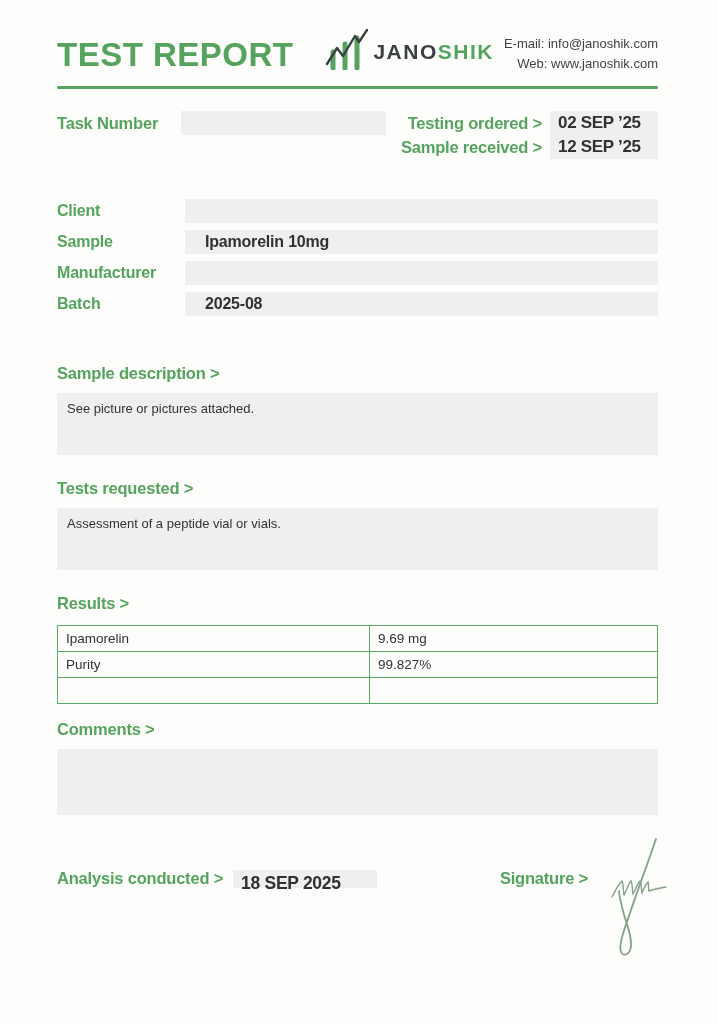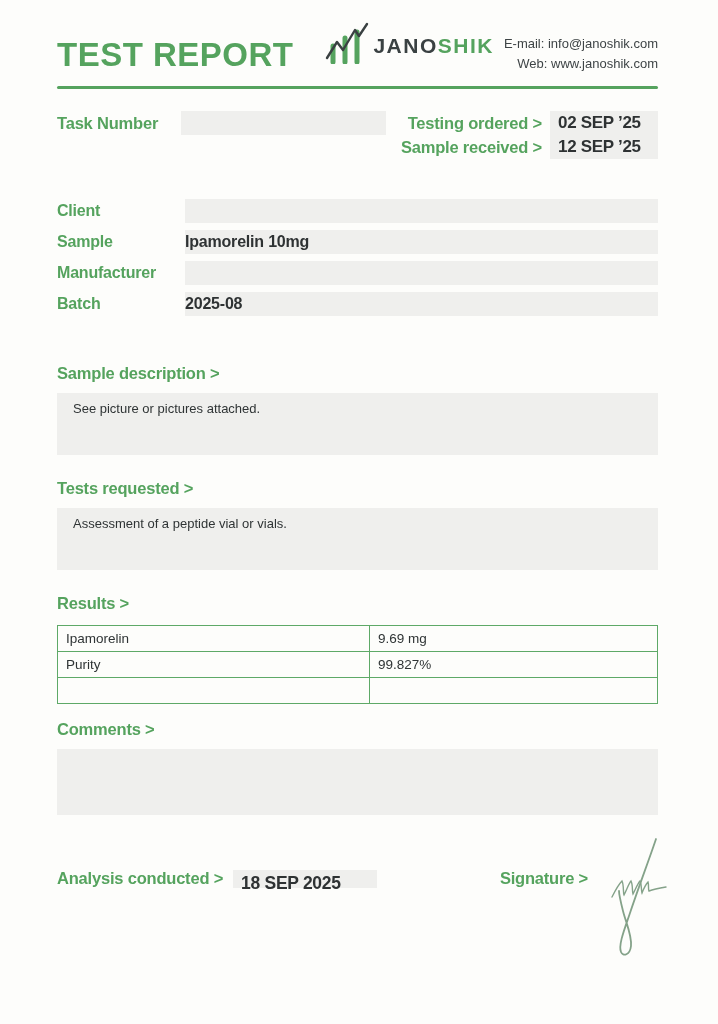--- a/index.html
+++ b/index.html
@@ -4,21 +4,21 @@
 <style>
   * { margin:0; padding:0; box-sizing:border-box; }
   html,body { background:#ffffff; }
   body { font-family:"Liberation Sans", sans-serif; }
   .page {
     position:relative; width:718px; height:1024px;
     background:#fdfdfb; overflow:hidden;
     padding:20px 60px 0 57px;
   }
   
-  .header { display:flex; justify-content:space-between; align-items:flex-start; }
+  .header { display:flex; justify-content:space-between; align-items:flex-end; }
   .report-title {
     color:#55a35e; font-size:33px; font-weight:600; letter-spacing:0.5px;
     margin-top:16px; white-space:nowrap;
   }
   .logo { display:flex; align-items:center; margin-top:2px; margin-left:18px; }
   .logo-word { font-size:21px; font-weight:700; letter-spacing:1.5px; color:#3a4142; margin-top:2px; }
   .logo-word .green { color:#55a35e; }
   .contact { text-align:right; font-size:13px; color:#3e4446; line-height:20px; margin-top:14px; }
   .rule { height:3px; background:#55a35e; margin-top:12px; border-radius:2px; }
 
@@ -34,30 +34,30 @@
     font-size:17px; font-weight:700; color:#2e3233; line-height:24px; padding-left:8px;
     letter-spacing:-0.3px; white-space:nowrap;
   }
 
   
   .fields { margin-top:40px; }
   .field-row { display:flex; align-items:center; margin-bottom:7px; }
   .field-label { width:128px; color:#55a35e; font-size:16px; font-weight:600; letter-spacing:-0.2px; }
   .field-value {
     flex:1; height:24px; background:#efefed; font-size:16px; font-weight:600;
-    color:#2e3233; line-height:24px; padding-left:0; letter-spacing:-0.2px;
+    color:#2e3233; line-height:24px; padding-left:20px; letter-spacing:-0.2px;
   }
 
   
   .section { margin-top:24px; }
   .section.first { margin-top:48px; }
   .section-label { color:#55a35e; font-size:16.5px; font-weight:600; letter-spacing:-0.2px; }
   .section-box {
     margin-top:10px; background:#efefed; min-height:62px;
-    padding:7px 16px; font-size:13px; color:#2f3435; line-height:17px;
+    padding:7px 10px; font-size:13px; color:#2f3435; line-height:17px;
   }
   .section-box.empty { min-height:66px; }
 
   
   .results-table { margin-top:12px; width:100%; border-collapse:collapse; }
   .results-table td {
     border:1.5px solid #5ea967; height:26px; font-size:13.5px; color:#2f3435;
     padding:0 0 0 8px; background:#fdfdfb;
   }
   .results-table td.c1 { width:52%; }

